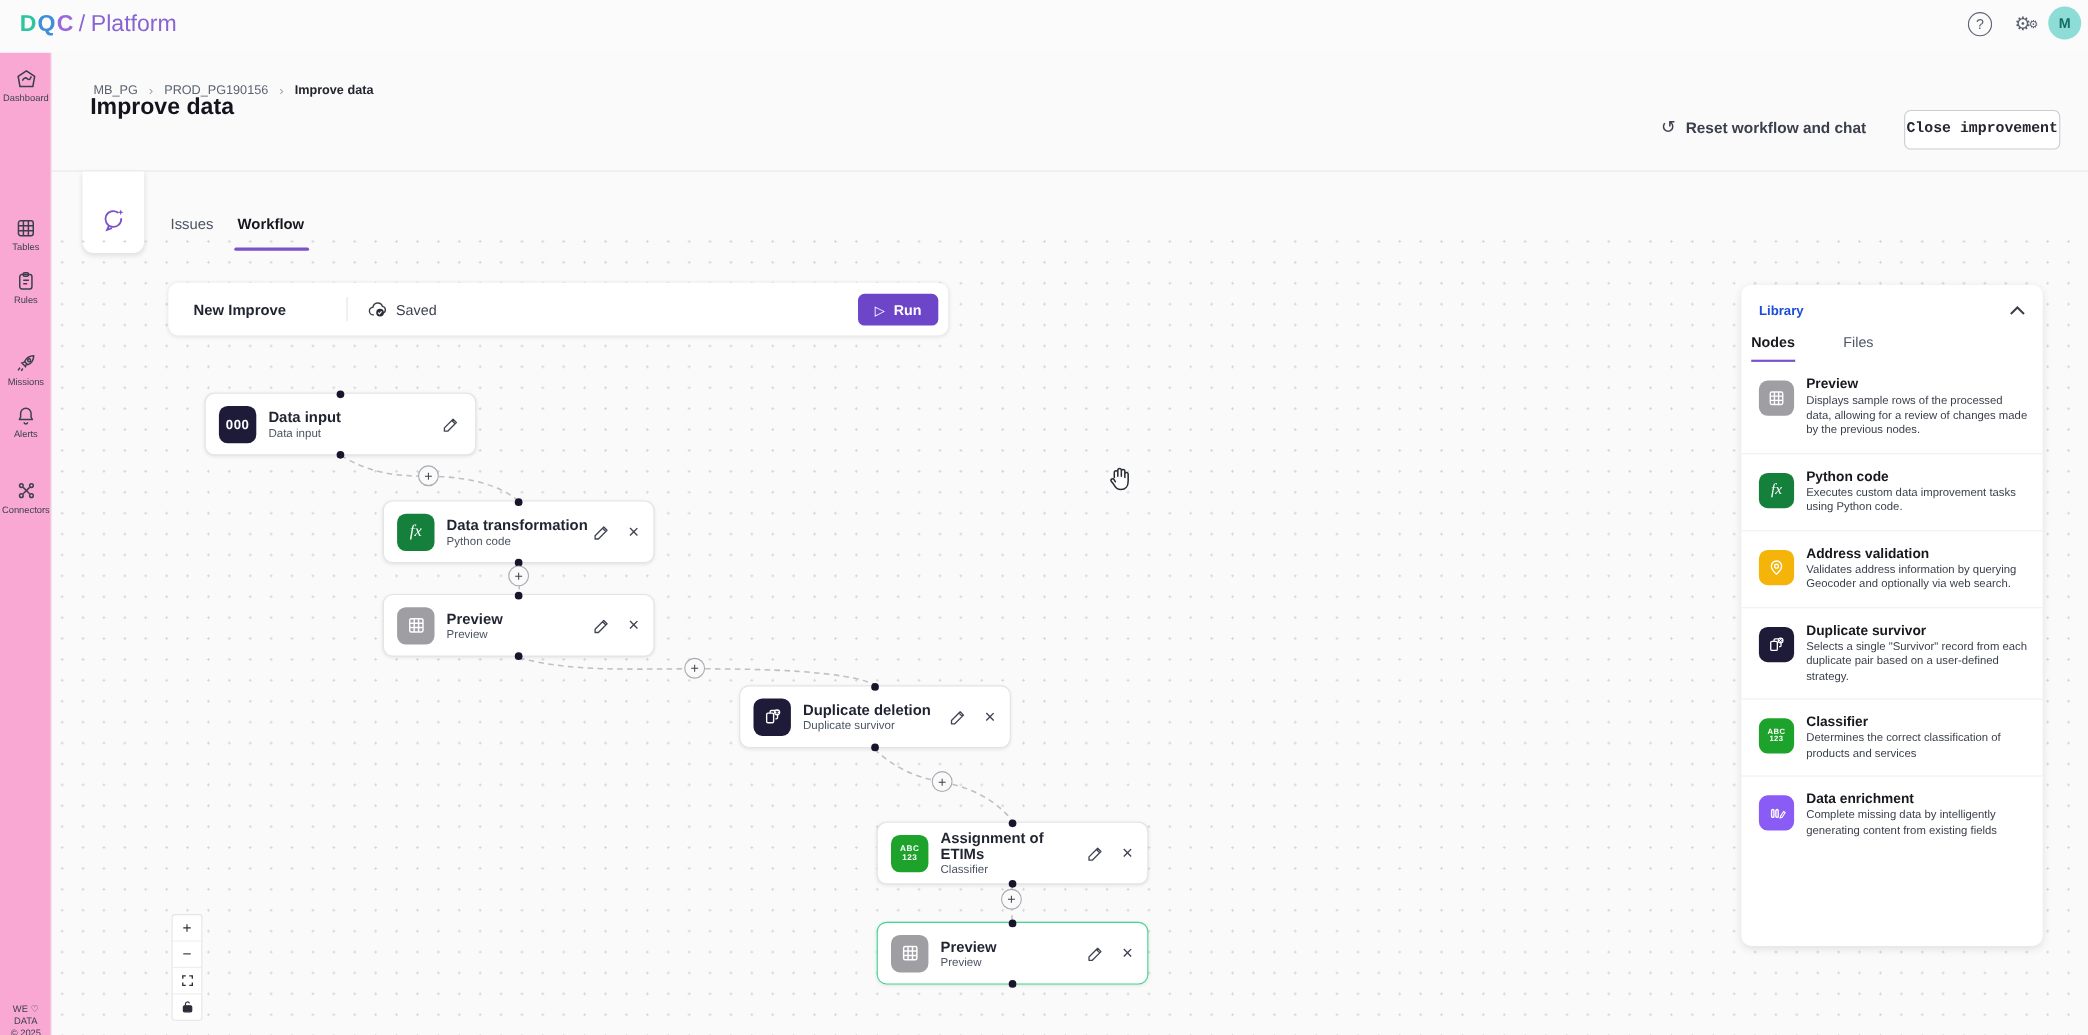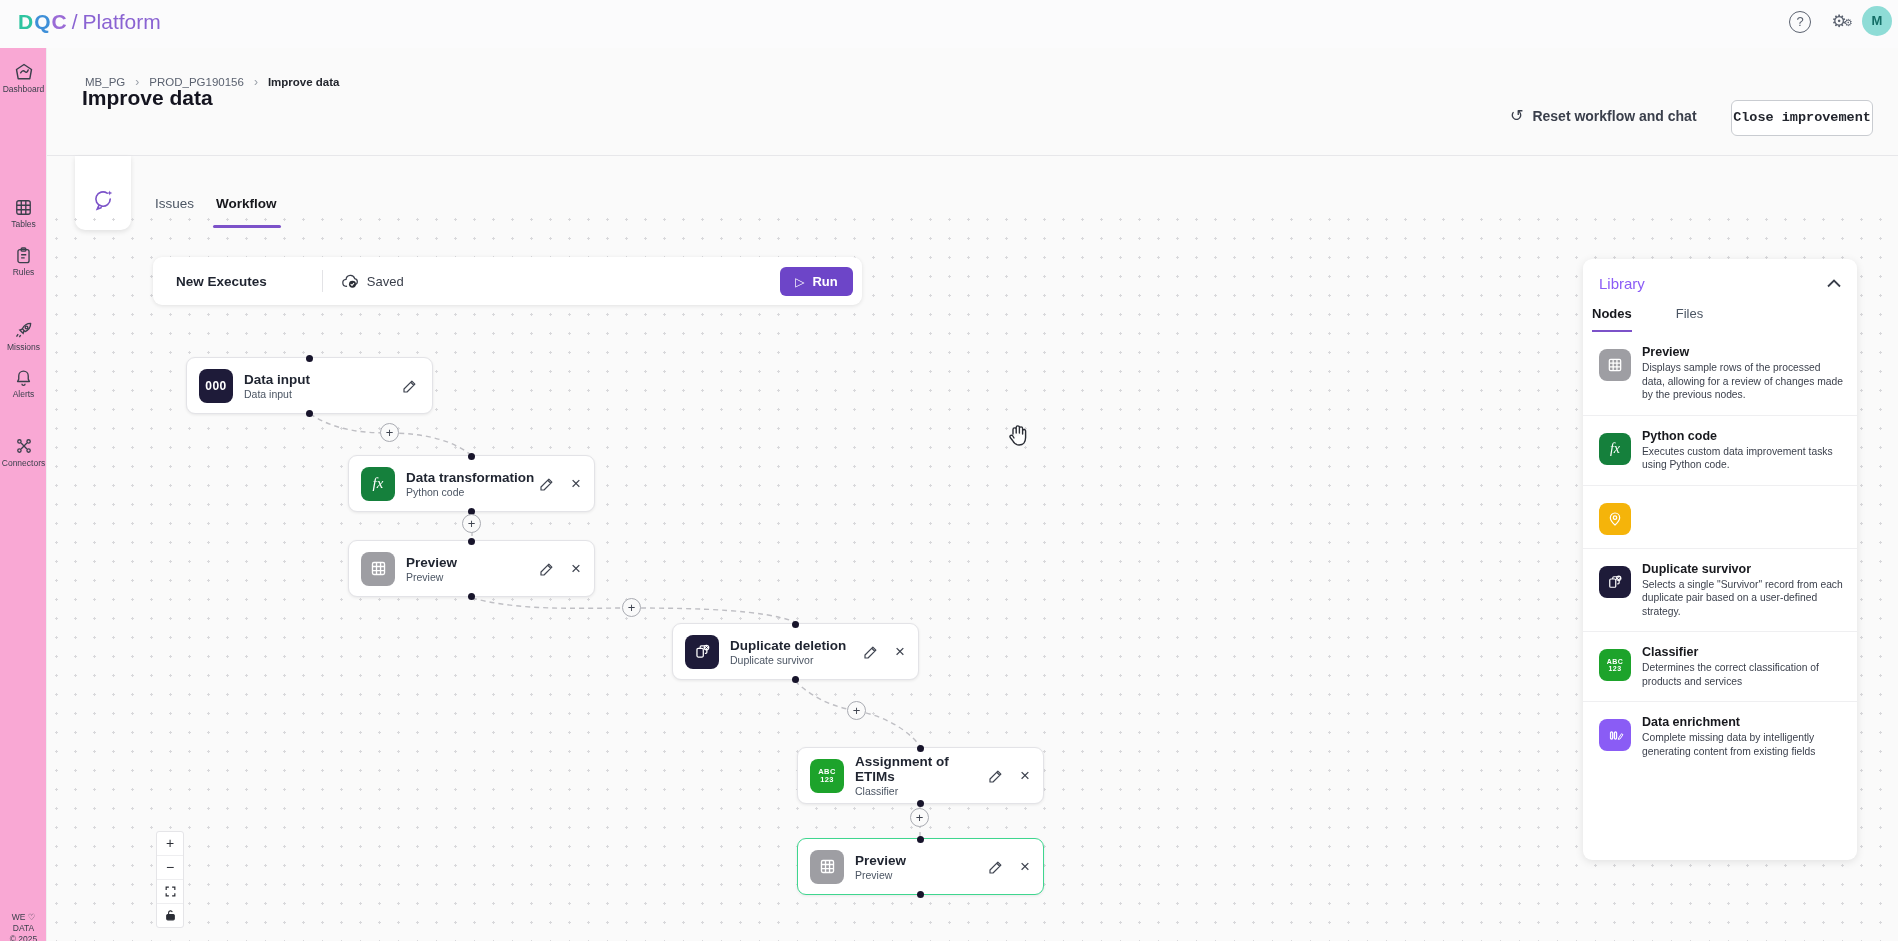--- a/index.html
+++ b/index.html
@@ -87,21 +87,21 @@
   .canvas-ctrls { left:156px; top:831px; width:28px; height:97px; background:#FFF; border:1px solid #E5E5E8; border-radius:3px; }
   .cc-btn { width:100%; height:24px; border-bottom:1px solid #EEEEF0; text-align:center; font-size:14px; color:#2A2D35;
     line-height:23px; position:relative; }
   .cc-btn:last-child { border-bottom:none; }
   .cc-btn svg { position:absolute; left:7px; top:5px; }
 
   
   .library { left:1583px; top:259px; width:274px; height:601px; background:#FFF; border-radius:9px;
     box-shadow:0 2px 8px rgba(0,0,0,.10); overflow:hidden; }
   .lib-head { display:flex; justify-content:space-between; align-items:center; padding:16px 16px 4px 16px; }
-  .lib-title { font-size:15px; font-weight:normal; color:#8b5cf6; }
+  .lib-title { font-size:12px; font-weight:bold; color:#1d4ed8; }
   .lib-tabs { display:flex; gap:44px; padding:10px 0 0 9px; }
   .lib-tab { font-size:13px; color:#4B5563; padding-bottom:9px; }
   .lib-tab.active { font-weight:bold; color:#17181D; border-bottom:2.5px solid #7C52C9; }
   .lib-hint { padding:13px 16px 4px 16px; font-size:10.8px; color:#3A3F4B; }
   .lib-item { display:flex; padding:13px 14px 13px 16px; gap:11px; border-bottom:1px solid #EFEFF1; }
   .lib-item:last-child { border-bottom:none; }
   .lib-icon { width:32px; height:32px; border-radius:8px; flex:0 0 32px; margin-top:4px;
     display:flex; align-items:center; justify-content:center; color:#FFF; }
   .lib-icon .fx { font-size:14px; font-style:italic; font-family:"Liberation Serif","DejaVu Serif",serif; }
   .lib-icon .abc { font-size:7px; font-weight:bold; line-height:7.5px; text-align:center; letter-spacing:.4px; }
@@ -214,21 +214,21 @@
       <path d="M472,513 L472,539"></path>
       <path d="M472,598 C520,611 575,608 632,608"></path>
       <path d="M632,608 C700,608 765,610 795,622"></path>
       <path d="M795,681 C815,700 835,707 857,711"></path>
       <path d="M857,711 C885,716 908,730 920,746"></path>
       <path d="M920,805 L920,837"></path>
     </g>
   </svg>
 
   <div class="abs wf-toolbar">
-    <span class="wf-name">New Executes</span>
+    <span class="wf-name">New Improve</span>
     <span class="wf-vdiv"></span>
     <span class="wf-saved">
       <svg width="19" height="15" viewBox="0 0 24 18" fill="none">
         <path d="M7 15 a4.4 4.4 0 0 1 -.6-8.8 A5.6 5.6 0 0 1 17.3 5.3 A4 4 0 0 1 18 13" stroke="#3A3F4B" stroke-width="1.6" stroke-linecap="round"></path>
         <circle cx="14.5" cy="12.5" r="4.4" fill="#2A2D35"></circle>
         <path d="M12.6 12.6 l1.3 1.3 2.2-2.5" stroke="#FFF" stroke-width="1.3" fill="none" stroke-linecap="round"></path>
       </svg>
       <span>Saved</span>
     </span>
     <div class="run-btn">
@@ -415,20 +415,24 @@
         <div class="lib-item-desc">Executes custom data improvement tasks using Python code.</div>
       </div>
     </div>
 
     <div class="lib-item">
       <div class="lib-icon ic-amber">
         <svg width="16" height="16" viewBox="0 0 24 24" fill="none" stroke="#FFF" stroke-width="1.8">
             <path d="M12 3 a7 7 0 0 1 7 7 c0 4.5-7 11-7 11 s-7-6.5-7-11 a7 7 0 0 1 7-7 Z"></path>
             <circle cx="12" cy="10" r="2.6"></circle>
           </svg>
+      </div>
+      <div>
+        <div class="lib-item-title">Address validation</div>
+        <div class="lib-item-desc">Validates address information by querying Geocoder and optionally via web search.</div>
       </div>
     </div>
 
     <div class="lib-item">
       <div class="lib-icon ic-dark">
         <svg width="18" height="18" viewBox="0 0 24 24" fill="none">
             <rect x="5" y="8" width="8" height="11" rx="1.5" stroke="#FFF" stroke-width="1.6"></rect>
             <path d="M9 8 V6.5 a1.5 1.5 0 0 1 1.5-1.5 H16 a1.5 1.5 0 0 1 1.5 1.5 V13 a1.5 1.5 0 0 1 -1.5 1.5 H15" stroke="#FFF" stroke-width="1.6"></path>
             <circle cx="17" cy="7" r="3.6" fill="#FFF"></circle>
             <path d="M15.6 5.6 l2.8 2.8 M18.4 5.6 l-2.8 2.8" stroke="#1E1B39" stroke-width="1.2"></path>

